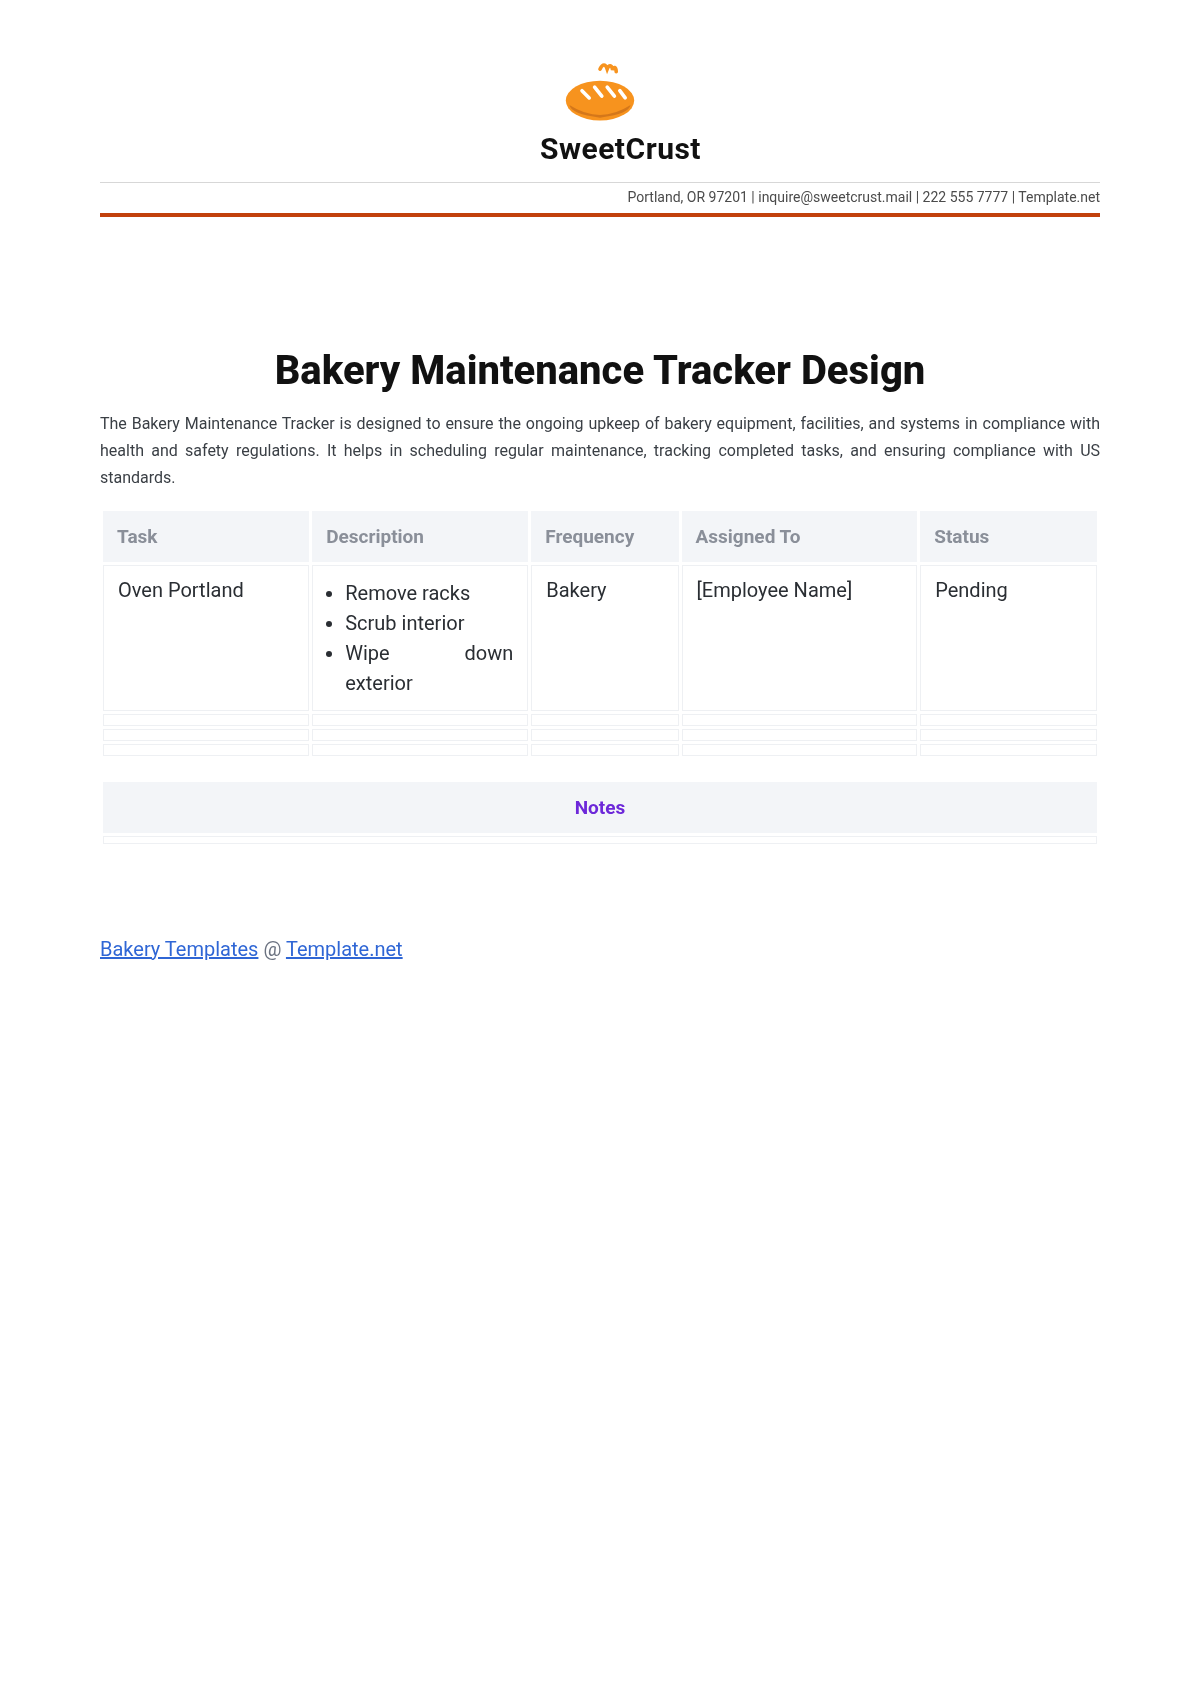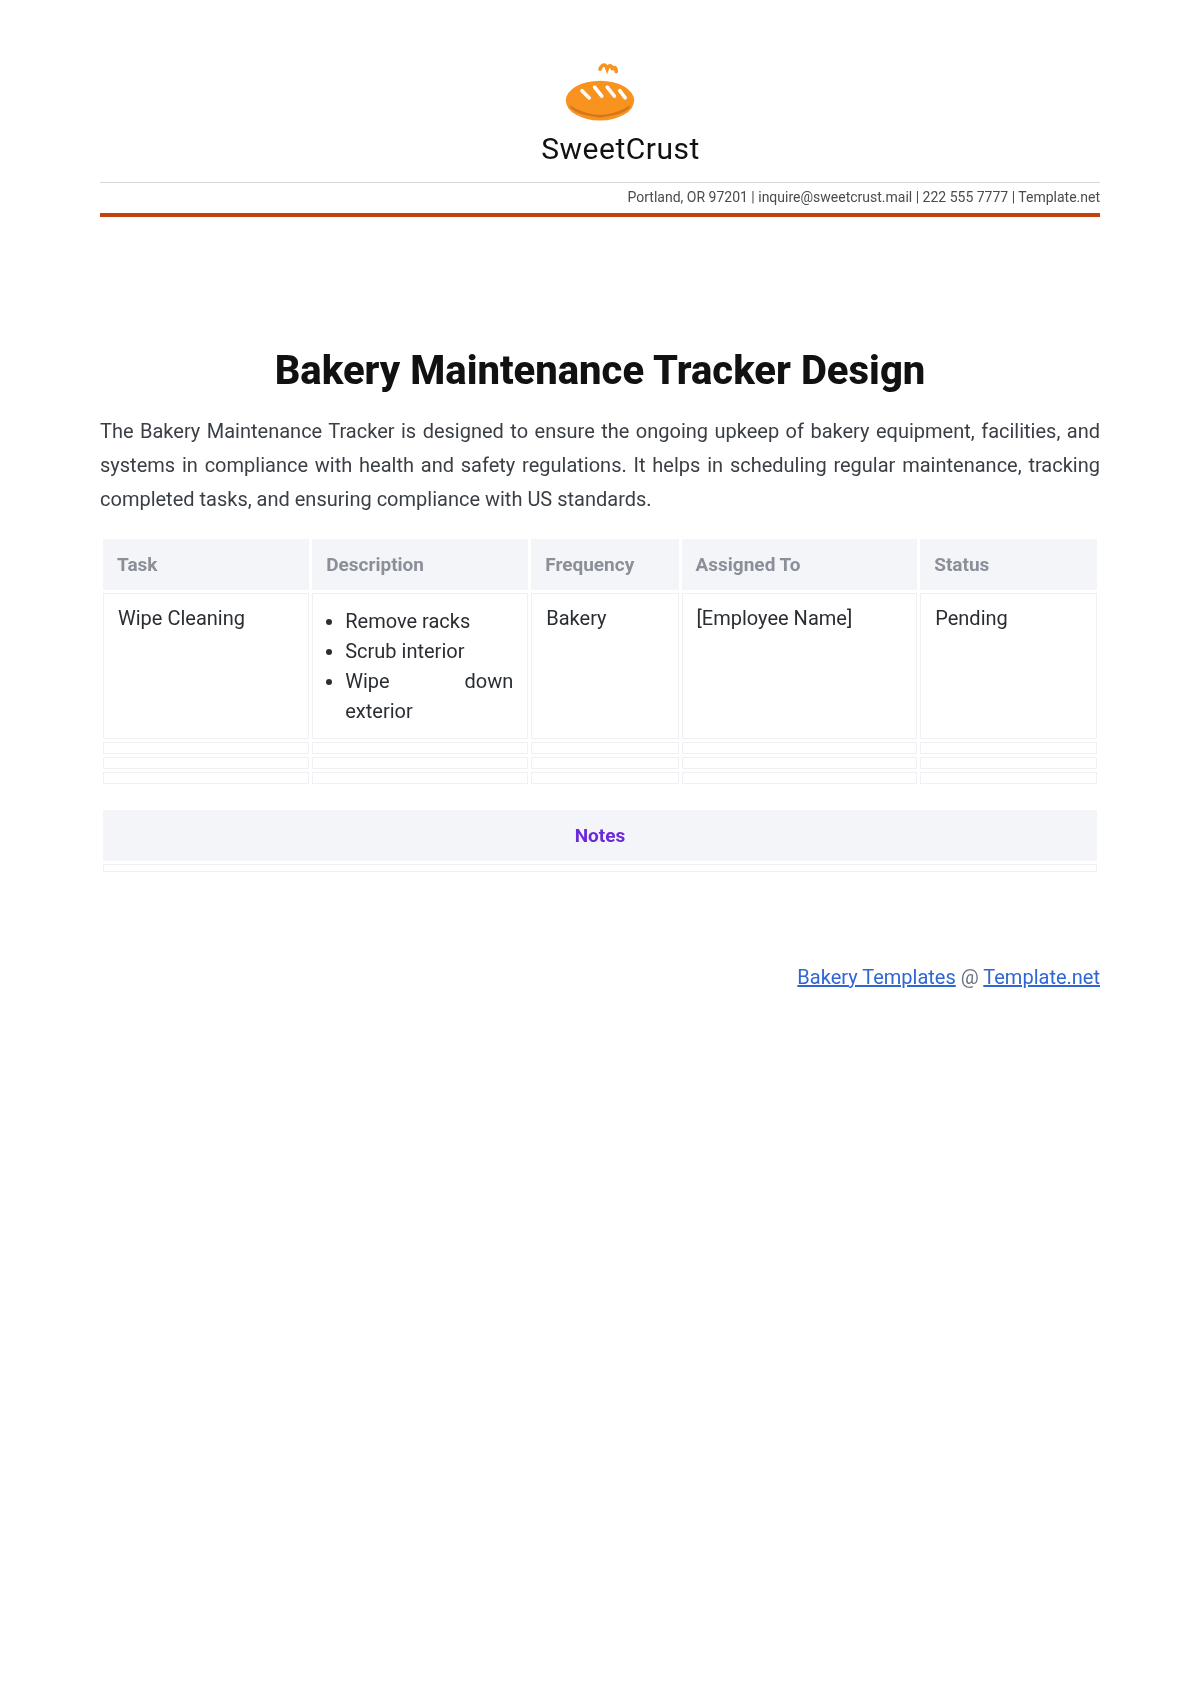--- a/index.html
+++ b/index.html
@@ -21,21 +21,21 @@
     flex-direction: column;
     align-items: center;
   }
   .logo-icon {
     width: 90px;
     height: 65px;
     margin-bottom: 6px;
   }
   .brand-name {
     font-size: 30px;
-    font-weight: 400;
+    font-weight: 700;
     color: #111;
     letter-spacing: 0.5px;
     margin-left: 41px;
   }
   .divider-top {
     border: none;
     border-top: 1px solid #d7d7d7;
     margin: 16px 0 6px 0;
   }
   .contact-line {
@@ -47,21 +47,21 @@
   }
   .title {
     text-align: center;
     font-size: 40px;
     font-weight: 800;
     margin-top: 130px;
     margin-bottom: 6px;
     color: #111;
   }
   .intro {
-    font-size: 20px;
+    font-size: 16px;
     color: #3a3f45;
     line-height: 1.7;
     text-align: justify;
   }
   table.maint {
     width: 100%;
     border-collapse: separate;
     border-spacing: 3px;
     margin-bottom: 20px;
   }
@@ -106,21 +106,21 @@
     font-size: 19px;
     text-align: center;
     padding: 14px;
   }
   table.notes td {
     background: #fff;
     border: 1px solid #eef0f3;
     height: 4px;
   }
   .footer-links {
-    text-align: right;
+    text-align: left;
     margin-top: 90px;
     font-size: 20px;
     color: #6b7280;
   }
   .footer-links a {
     color: #2f66d5;
     text-decoration: underline;
     cursor: pointer;
   }
 </style>
@@ -152,21 +152,21 @@
       <tr>
         <th style="width:21%">Task</th>
         <th style="width:22%">Description</th>
         <th style="width:15%">Frequency</th>
         <th style="width:24%">Assigned To</th>
         <th style="width:18%">Status</th>
       </tr>
     </thead>
     <tbody>
       <tr>
-        <td>Wipe Cleaning</td>
+        <td>Oven Portland</td>
         <td>
           <ul class="steps">
             <li>Remove racks</li>
             <li>Scrub interior</li>
             <li>Wipe down exterior</li>
           </ul>
         </td>
         <td>Bakery</td>
         <td>[Employee Name]</td>
         <td>Pending</td>

